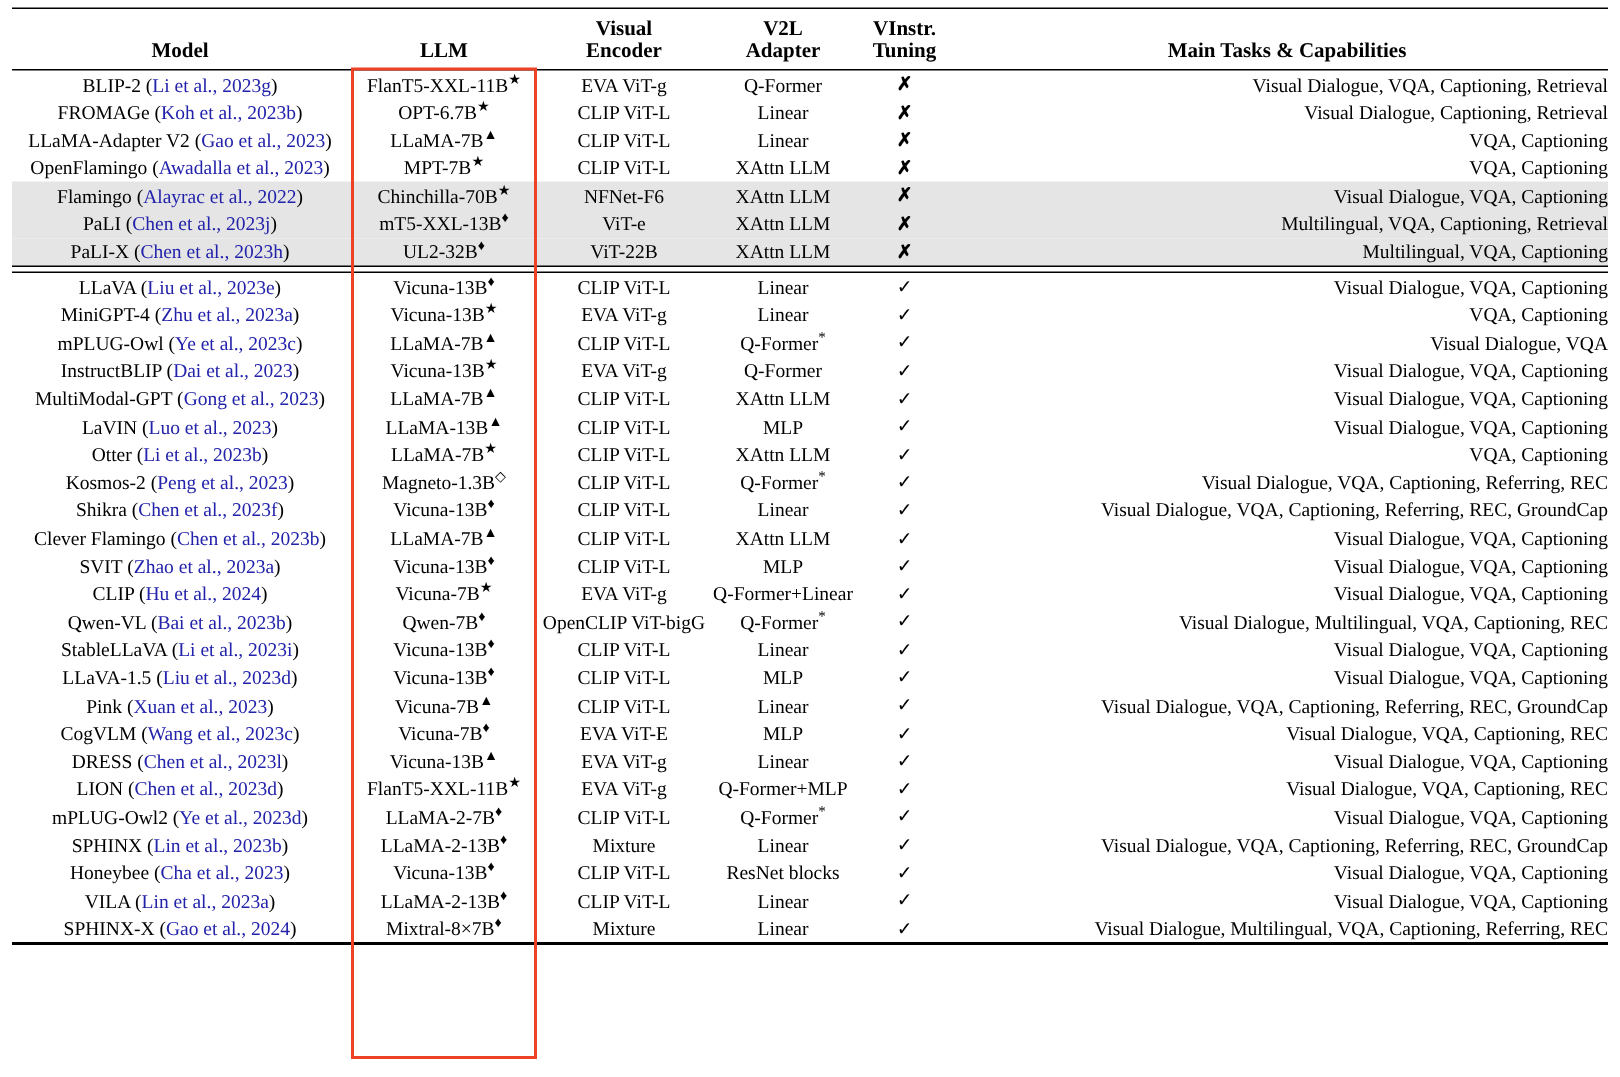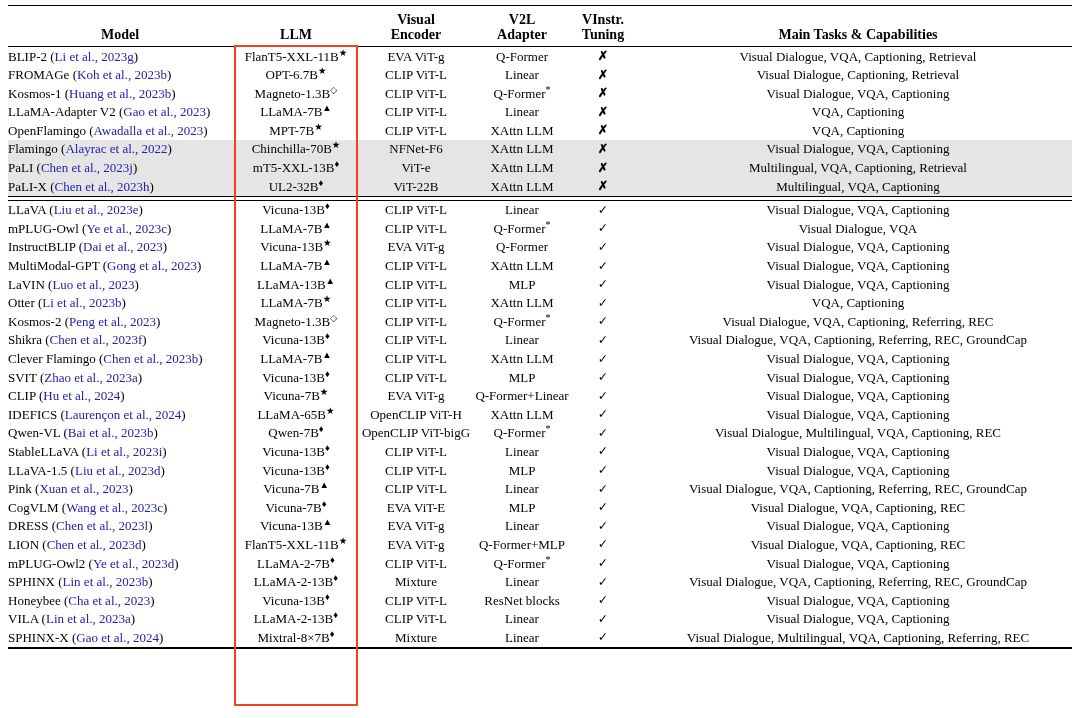--- a/index.html
+++ b/index.html
@@ -39,23 +39,23 @@
   th.left{text-align:center;}
   th.center{text-align:center;}
   th.tasks{padding-left:10px;}
   td{
     font-size:13px;
     height:17.6px;line-height:17.6px;
     white-space:nowrap;
     vertical-align:middle;
     padding:0;
   }
-  td.model{text-align:left;}
+  td.model{text-align:center;}
   td.llm,td.enc,td.adapter,td.tuning{text-align:center;}
-  td.tasks{text-align:center;padding-left:10px;}
+  td.tasks{text-align:right;padding-left:10px;}
   tr.shaded td{background:var(--shade);}
   tr.gsep td{height:3px;line-height:3px;border-top:1px solid #000;border-bottom:1px solid #000;background:#fff;}
   .cite{color:var(--cite);}
   sup.mark{font-size:9.5px;line-height:0;vertical-align:super;letter-spacing:0;}
   sup.ast{font-size:10px;line-height:0;vertical-align:super;}
   .cross{font-weight:bold;font-size:12.5px;}
   .check{font-size:12.5px;}
   #redbox{
     position:absolute;
     border:2.6px solid var(--red);
@@ -106,28 +106,20 @@
         </tr>
         <tr>
           <td class="model"><span class="mname">FROMAGe</span> (<span class="cite">Koh et al., 2023b</span>)</td>
           <td class="llm"><span>OPT-6.7B</span><sup class="mark">★</sup></td>
           <td class="enc">CLIP ViT-L</td>
           <td class="adapter">Linear</td>
           <td class="tuning"><span class="cross">✗</span></td>
           <td class="tasks">Visual Dialogue, Captioning, Retrieval</td>
         </tr>
         <tr>
-          <td class="model"><span class="mname">Kosmos-1</span> (<span class="cite">Huang et al., 2023b</span>)</td>
-          <td class="llm"><span>Magneto-1.3B</span><sup class="mark">◇</sup></td>
-          <td class="enc">CLIP ViT-L</td>
-          <td class="adapter">Q-Former<sup class="ast">*</sup></td>
-          <td class="tuning"><span class="cross">✗</span></td>
-          <td class="tasks">Visual Dialogue, VQA, Captioning</td>
-        </tr>
-        <tr>
           <td class="model"><span class="mname">LLaMA-Adapter V2</span> (<span class="cite">Gao et al., 2023</span>)</td>
           <td class="llm"><span>LLaMA-7B</span><sup class="mark">▲</sup></td>
           <td class="enc">CLIP ViT-L</td>
           <td class="adapter">Linear</td>
           <td class="tuning"><span class="cross">✗</span></td>
           <td class="tasks">VQA, Captioning</td>
         </tr>
         <tr>
           <td class="model"><span class="mname">OpenFlamingo</span> (<span class="cite">Awadalla et al., 2023</span>)</td>
           <td class="llm"><span>MPT-7B</span><sup class="mark">★</sup></td>
@@ -165,20 +157,28 @@
         </tr>
         <tr>
           <td class="model"><span class="mname">LLaVA</span> (<span class="cite">Liu et al., 2023e</span>)</td>
           <td class="llm"><span>Vicuna-13B</span><sup class="mark">♦</sup></td>
           <td class="enc">CLIP ViT-L</td>
           <td class="adapter">Linear</td>
           <td class="tuning"><span class="check">✓</span></td>
           <td class="tasks">Visual Dialogue, VQA, Captioning</td>
         </tr>
         <tr>
+          <td class="model"><span class="mname">MiniGPT-4</span> (<span class="cite">Zhu et al., 2023a</span>)</td>
+          <td class="llm"><span>Vicuna-13B</span><sup class="mark">★</sup></td>
+          <td class="enc">EVA ViT-g</td>
+          <td class="adapter">Linear</td>
+          <td class="tuning"><span class="check">✓</span></td>
+          <td class="tasks">VQA, Captioning</td>
+        </tr>
+        <tr>
           <td class="model"><span class="mname">mPLUG-Owl</span> (<span class="cite">Ye et al., 2023c</span>)</td>
           <td class="llm"><span>LLaMA-7B</span><sup class="mark">▲</sup></td>
           <td class="enc">CLIP ViT-L</td>
           <td class="adapter">Q-Former<sup class="ast">*</sup></td>
           <td class="tuning"><span class="check">✓</span></td>
           <td class="tasks">Visual Dialogue, VQA</td>
         </tr>
         <tr>
           <td class="model"><span class="mname">InstructBLIP</span> (<span class="cite">Dai et al., 2023</span>)</td>
           <td class="llm"><span>Vicuna-13B</span><sup class="mark">★</sup></td>
@@ -241,28 +241,20 @@
           <td class="enc">CLIP ViT-L</td>
           <td class="adapter">MLP</td>
           <td class="tuning"><span class="check">✓</span></td>
           <td class="tasks">Visual Dialogue, VQA, Captioning</td>
         </tr>
         <tr>
           <td class="model"><span class="mname">CLIP</span> (<span class="cite">Hu et al., 2024</span>)</td>
           <td class="llm"><span>Vicuna-7B</span><sup class="mark">★</sup></td>
           <td class="enc">EVA ViT-g</td>
           <td class="adapter">Q-Former+Linear</td>
-          <td class="tuning"><span class="check">✓</span></td>
-          <td class="tasks">Visual Dialogue, VQA, Captioning</td>
-        </tr>
-        <tr>
-          <td class="model"><span class="mname">IDEFICS</span> (<span class="cite">Laurençon et al., 2024</span>)</td>
-          <td class="llm"><span>LLaMA-65B</span><sup class="mark">★</sup></td>
-          <td class="enc">OpenCLIP ViT-H</td>
-          <td class="adapter">XAttn LLM</td>
           <td class="tuning"><span class="check">✓</span></td>
           <td class="tasks">Visual Dialogue, VQA, Captioning</td>
         </tr>
         <tr>
           <td class="model"><span class="mname">Qwen-VL</span> (<span class="cite">Bai et al., 2023b</span>)</td>
           <td class="llm"><span>Qwen-7B</span><sup class="mark">♦</sup></td>
           <td class="enc">OpenCLIP ViT-bigG</td>
           <td class="adapter">Q-Former<sup class="ast">*</sup></td>
           <td class="tuning"><span class="check">✓</span></td>
           <td class="tasks">Visual Dialogue, Multilingual, VQA, Captioning, REC</td>

